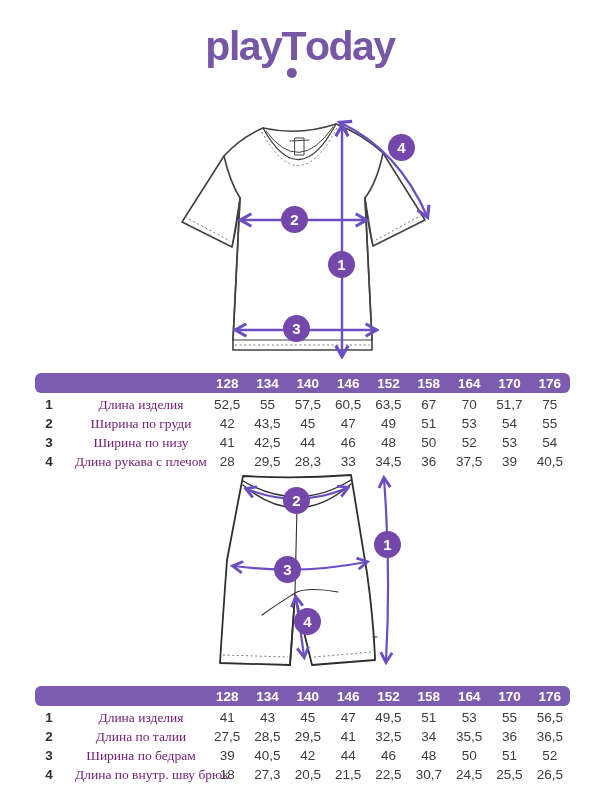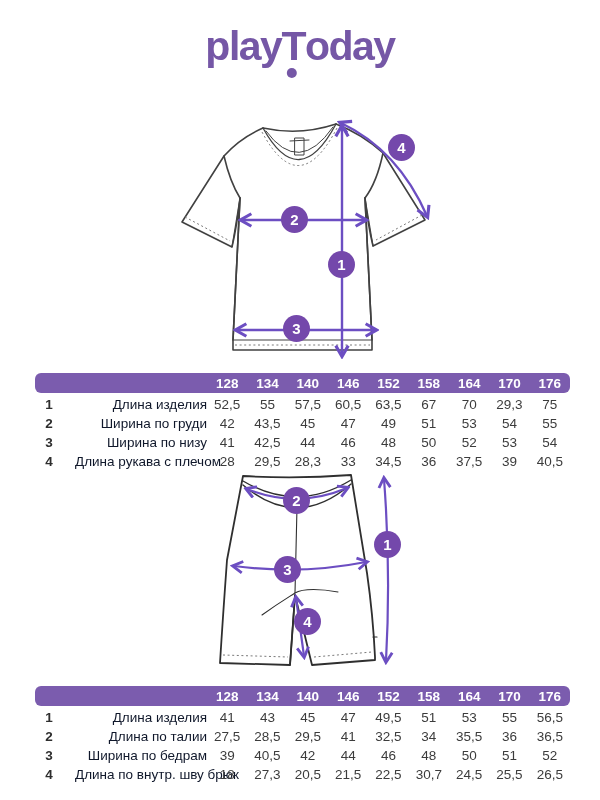--- a/index.html
+++ b/index.html
@@ -41,21 +41,21 @@
   .st-head,.st-row{
     display:grid;grid-template-columns:28px 144px repeat(9,1fr);align-items:center;
   }
   .st-head{
     background:#7b5cae;border-radius:6px;height:20px;color:#ffffff;
     font-weight:700;font-size:13.5px;margin-bottom:2px;
   }
   .st-row{height:19px;}
   .st-cell{text-align:center;white-space:nowrap;}
   .st-num{text-align:center;font-weight:700;color:#2e2e2e;}
-  .st-label{text-align:right;padding-left:12px;color:#0f172a;}
+  .st-label{text-align:center;padding-left:12px;color:#701a75;font-family:Liberation Serif, serif;}
   .st-val{text-align:center;color:#3c3c3c;}
 </style>
 </head>
 <body>
 
 <div class="page">
 
   <div class="logo">
     <span>play</span>
     <span class="logo-t"><span>T</span><span class="logo-dot"></span></span>
@@ -125,21 +125,21 @@
         <div class="st-row">
           <span class="st-cell st-num">1</span>
           <span class="st-cell st-label">Длина изделия</span>
           <span class="st-cell st-val">52,5</span>
           <span class="st-cell st-val">55</span>
           <span class="st-cell st-val">57,5</span>
           <span class="st-cell st-val">60,5</span>
           <span class="st-cell st-val">63,5</span>
           <span class="st-cell st-val">67</span>
           <span class="st-cell st-val">70</span>
-          <span class="st-cell st-val">29,3</span>
+          <span class="st-cell st-val">51,7</span>
           <span class="st-cell st-val">75</span>
         </div>
         <div class="st-row">
           <span class="st-cell st-num">2</span>
           <span class="st-cell st-label">Ширина по груди</span>
           <span class="st-cell st-val">42</span>
           <span class="st-cell st-val">43,5</span>
           <span class="st-cell st-val">45</span>
           <span class="st-cell st-val">47</span>
           <span class="st-cell st-val">49</span>

